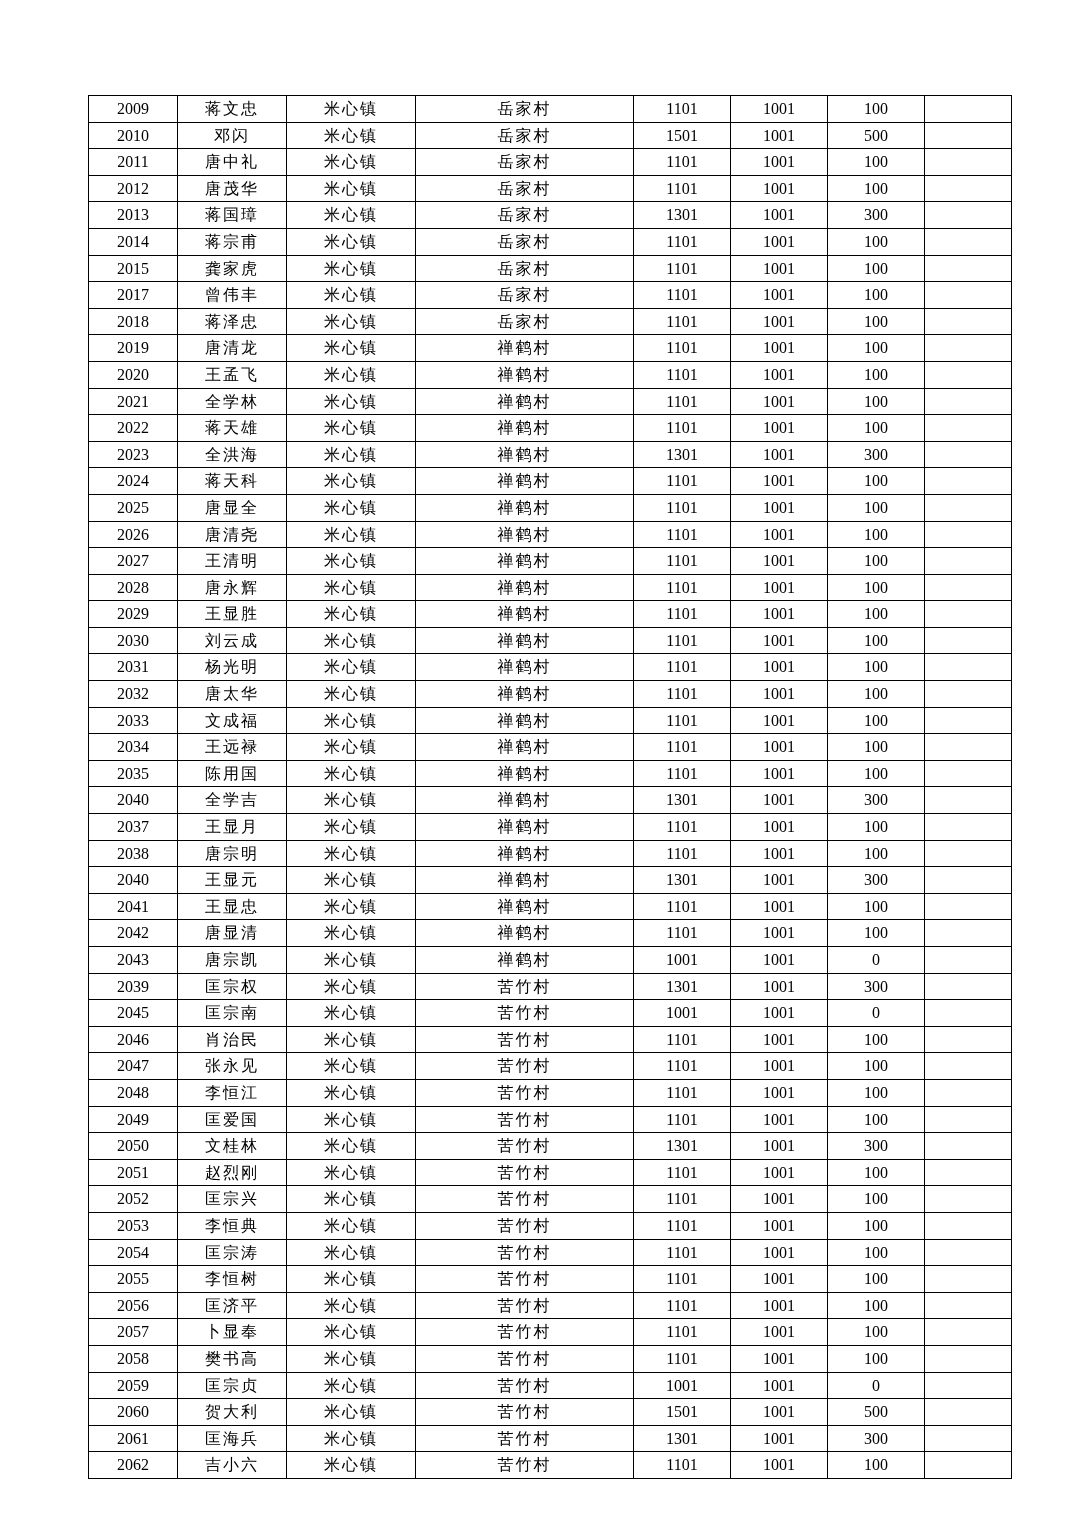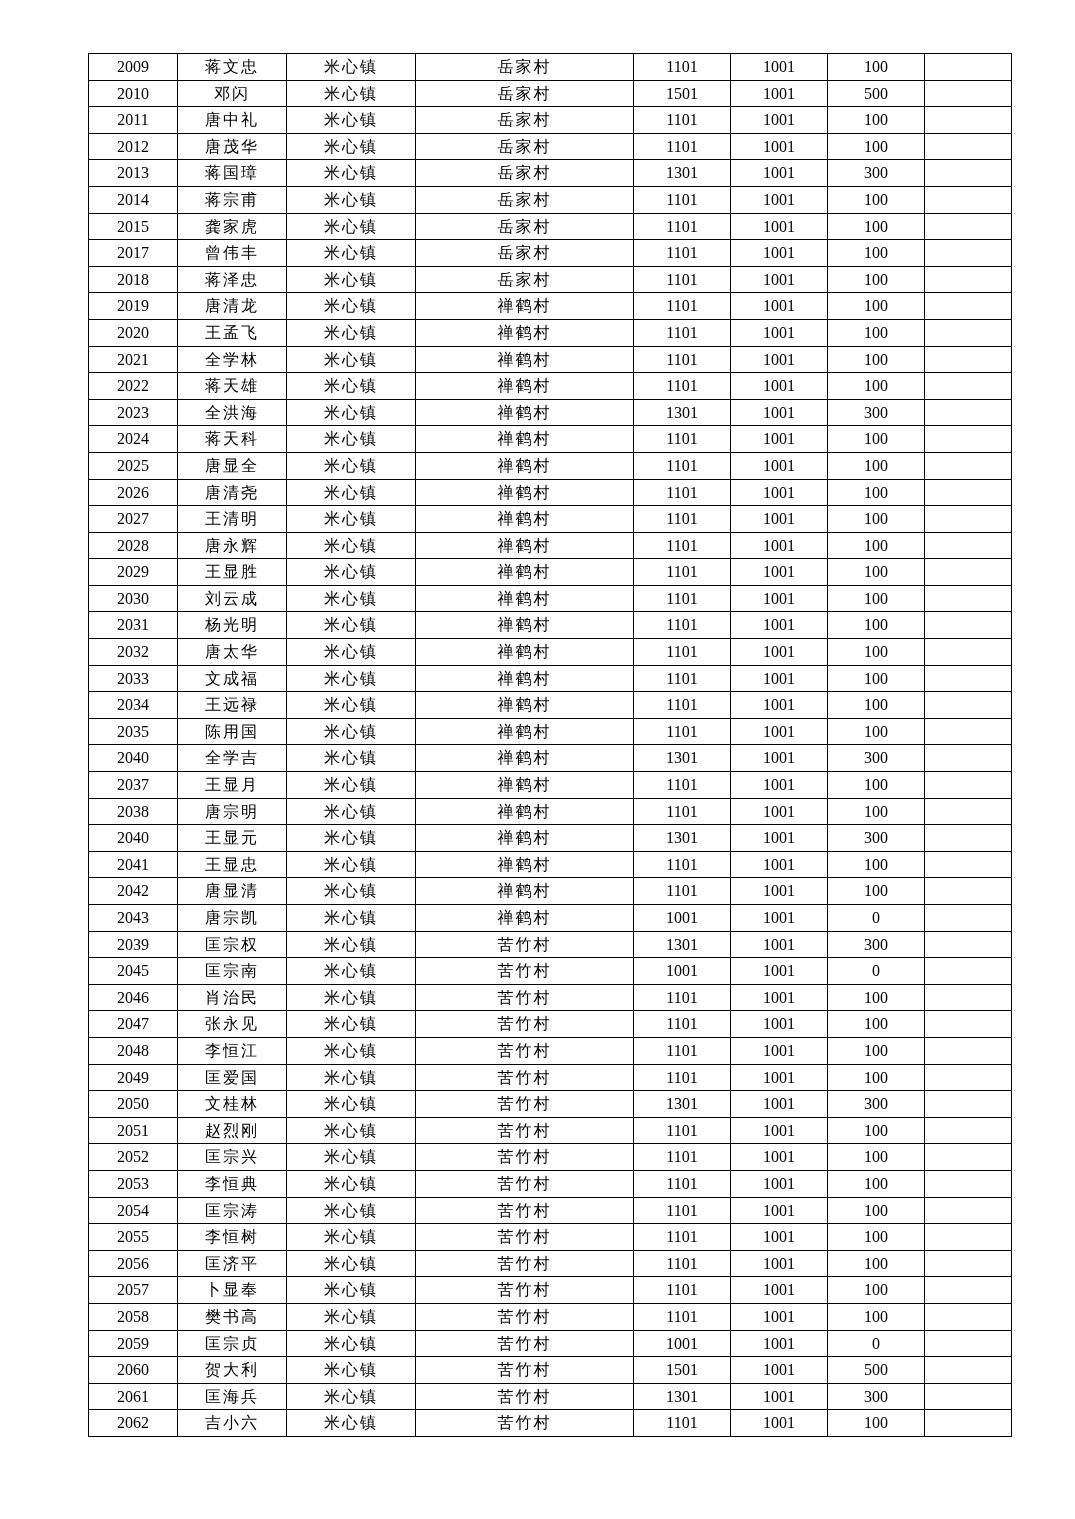--- a/index.html
+++ b/index.html
@@ -11,21 +11,21 @@
     width: 1075px;
     height: 1519px;
     font-family: "Liberation Serif", "DejaVu Serif", serif;
     color: #000000;
   }
   .page {
     position: relative;
     width: 1075px;
     height: 1519px;
     box-sizing: border-box;
-    padding: 53px 72px 0 88px;
+    padding: 95px 72px 0 88px;
   }
   table.data-table {
     border-collapse: collapse;
     width: 915px;
     table-layout: fixed;
   }
   table.data-table td {
     border: 1px solid #000000;
     height: 25.6px;
     line-height: 25.6px;

